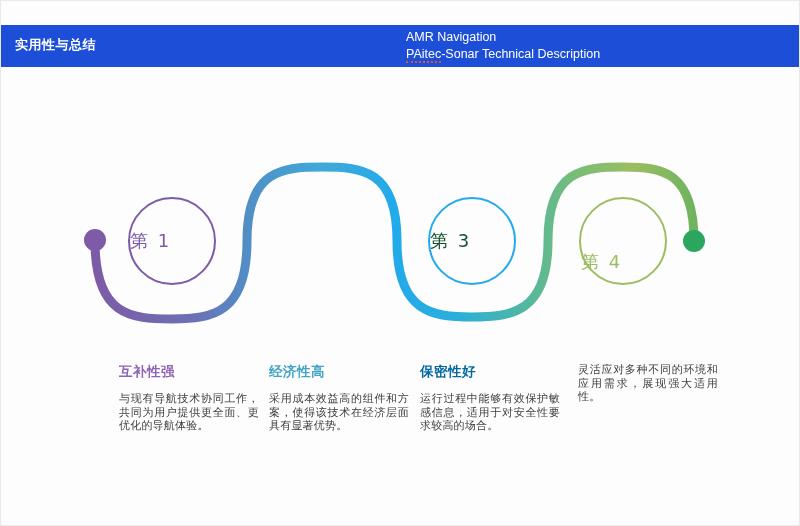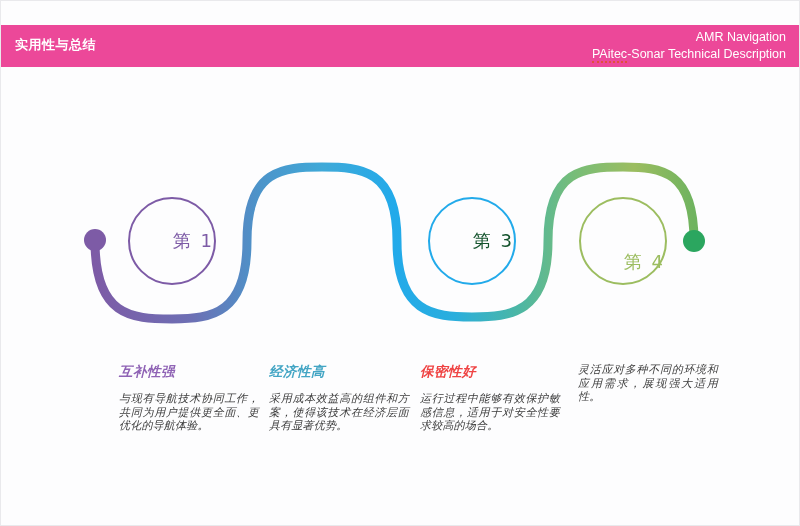--- a/index.html
+++ b/index.html
@@ -28,21 +28,21 @@
     overflow: hidden;
   }
 
   
   .header-band {
     position: absolute;
     left: 0;
     top: 24px;
     width: 800px;
     height: 42px;
-    background: #ec4899;
+    background: #1d4ed8;
   }
   .header-title {
     position: absolute;
     left: 14px;
     top: 11px;
     font-size: 13px;
     font-weight: bold;
     color: #ffffff;
     letter-spacing: 0.5px;
     white-space: nowrap;
@@ -51,21 +51,20 @@
     position: absolute;
     left: 405px;
     top: 4px;
     width: 380px;
   }
   .header-sub-line {
     font-size: 12.5px;
     color: #ffffff;
     line-height: 17px;
     white-space: nowrap;
-    text-align: right;
   }
   .spell {
     border-bottom: 2px dotted #e0503a;
     padding-bottom: 0px;
   }
 
   
   .diagram {
     position: absolute;
     left: 0;
@@ -81,21 +80,21 @@
   .node-circle {
     position: absolute;
     width: 88px;
     height: 88px;
     border-radius: 50%;
     border-style: solid;
     border-width: 2px;
     background: transparent;
     display: flex;
     align-items: center;
-    justify-content: flex-end;
+    justify-content: flex-start;
     box-sizing: border-box;
   }
   .node-label {
     font-size: 18px;
     letter-spacing: 2px;
     font-family: "DejaVu Sans", "Liberation Sans", sans-serif;
     white-space: nowrap;
   }
   #node-1 { left: 127px; top: 196px; border-color: #7d5ba6; }
   #node-1 .node-label { color: #7d5ba6; }
@@ -110,37 +109,36 @@
   .captions {
     position: absolute;
     left: 0;
     top: 362px;
     width: 800px;
     height: 100px;
   }
   .caption-col {
     position: absolute;
     width: 140px;
-    font-style: italic;
   }
   #cap-1 { left: 118px; }
   #cap-2 { left: 268px; }
   #cap-3 { left: 419px; }
   #cap-4 { left: 577px; }
 
   .cap-title {
     font-size: 13.5px;
     font-weight: bold;
     letter-spacing: 0.5px;
     margin: 0 0 11px 0;
     white-space: nowrap;
   }
   #cap-1 .cap-title { color: #8f63b5; }
   #cap-2 .cap-title { color: #43a5c4; }
-  #cap-3 .cap-title { color: #ef4444; }
+  #cap-3 .cap-title { color: #0369a1; }
   #cap-4 .cap-title { color: #8cb455; }
 
   .cap-body {
     font-size: 11px;
     line-height: 13.5px;
     color: #3c3c3c;
     letter-spacing: 0.2px;
     text-align: justify;
     margin: 0;
   }

